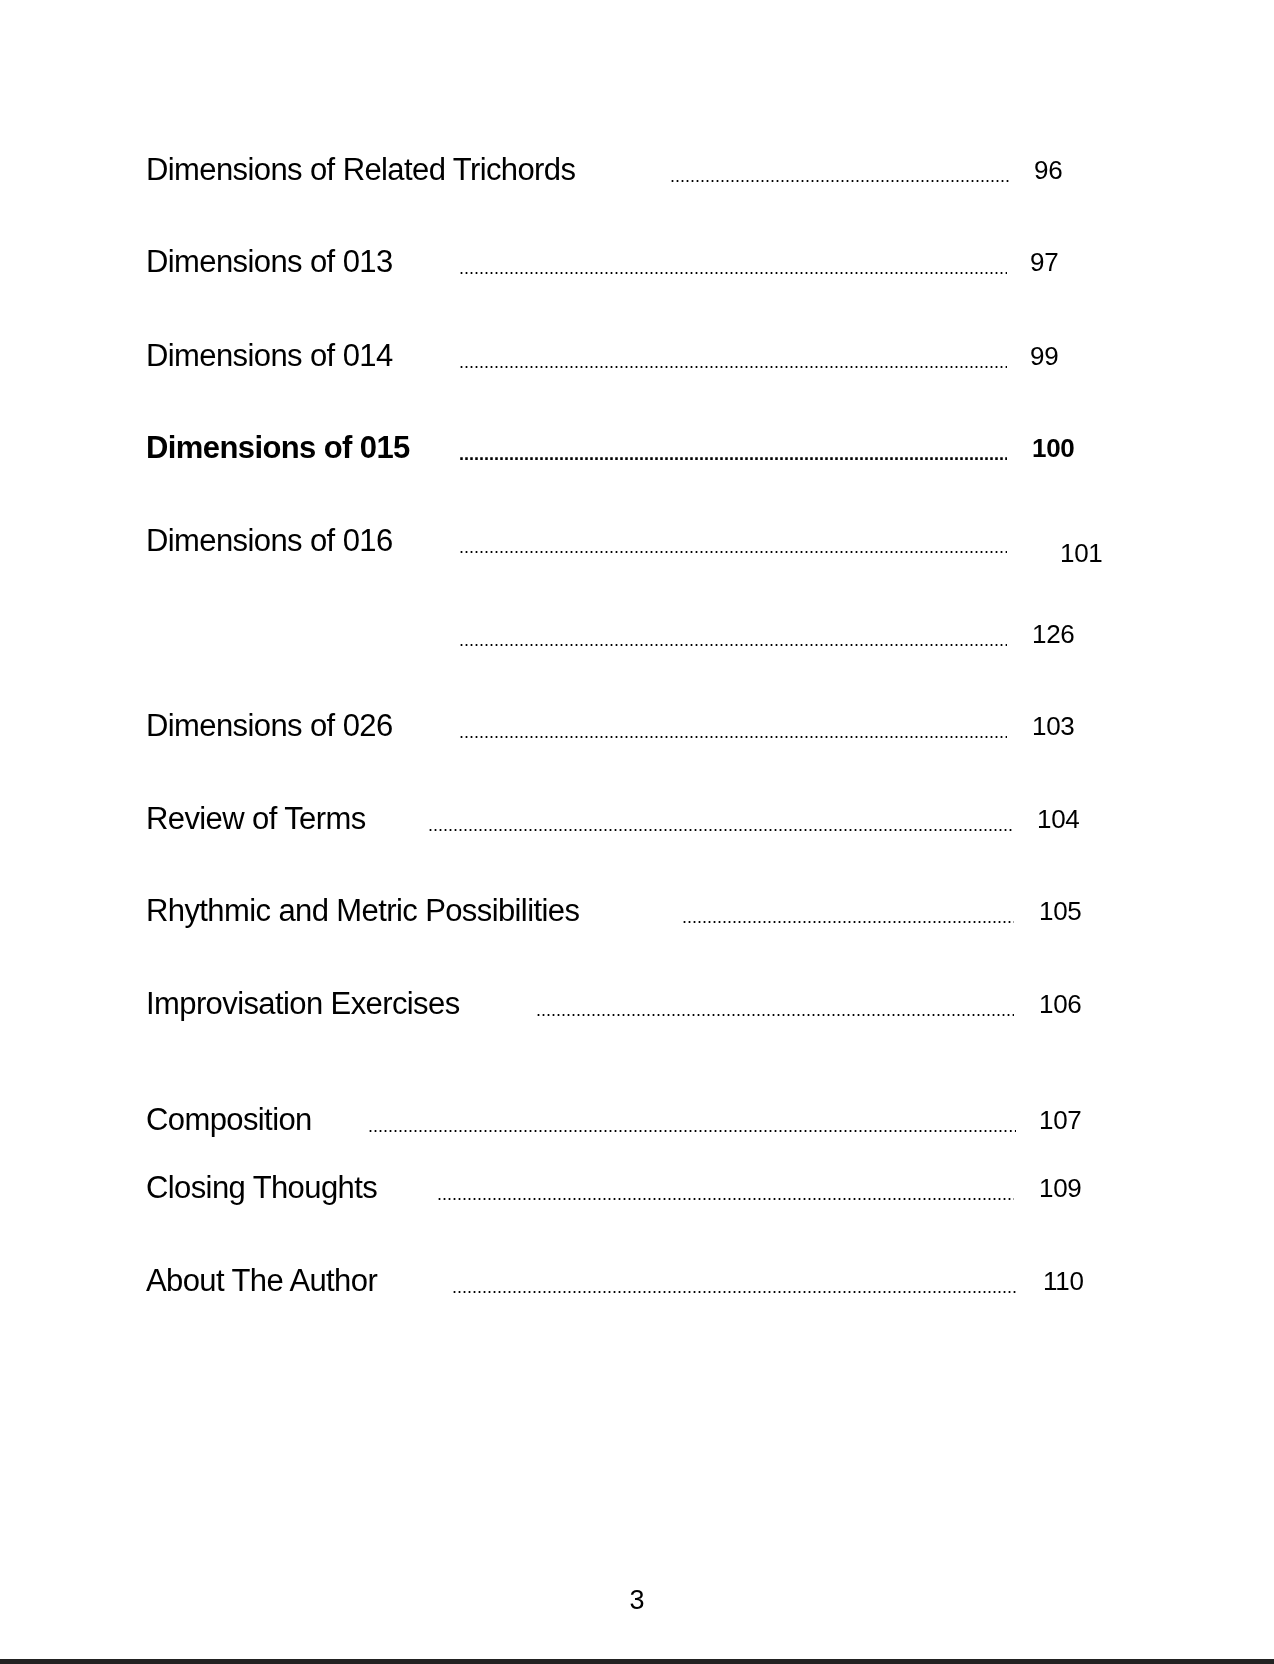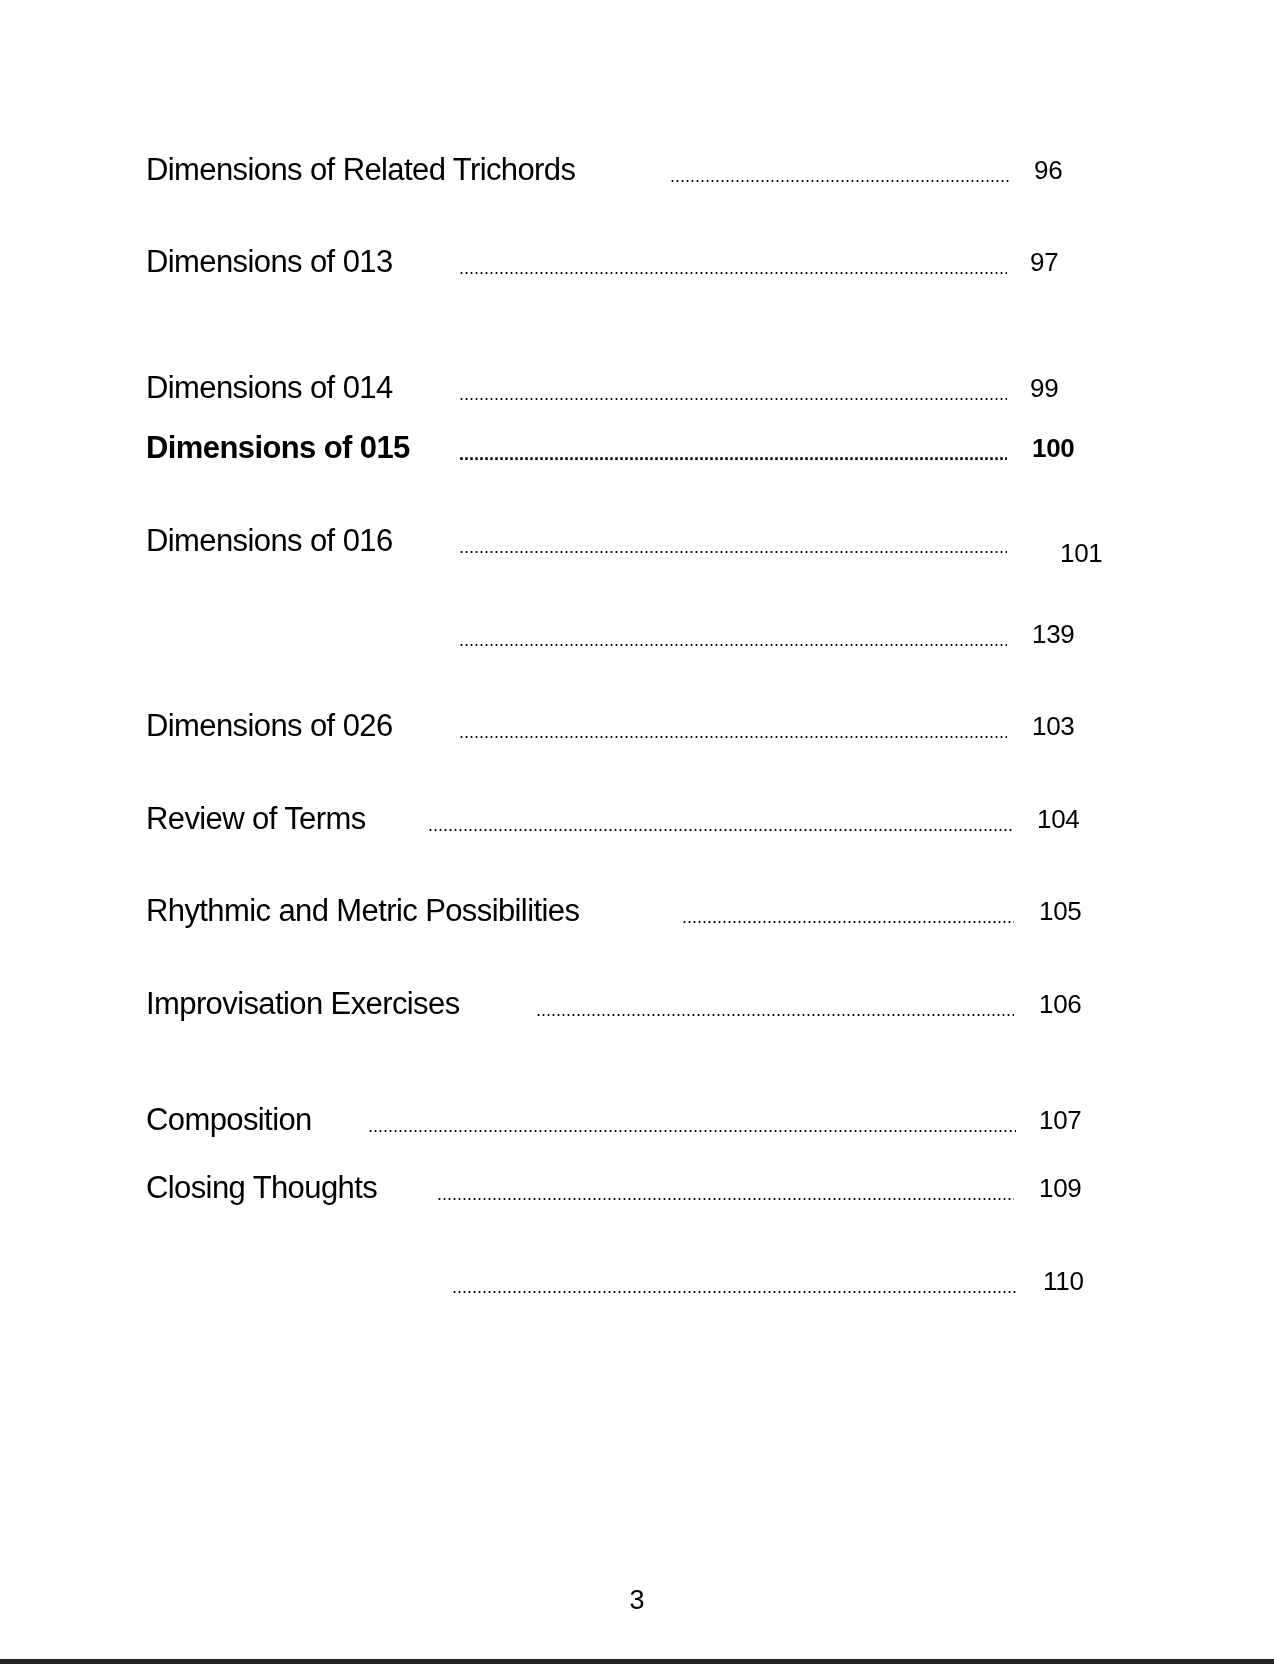--- a/index.html
+++ b/index.html
@@ -79,41 +79,41 @@
     <span class="toc-leader" style="left:524px; width:340px;">................................................................................................................................................</span>
     <span class="toc-page" style="left:888px;">96</span>
   </div>
 
   <div class="toc-row" style="top:240px;">
     <span class="toc-title">Dimensions of 013</span>
     <span class="toc-leader" style="left:313px; width:548px;">................................................................................................................................................</span>
     <span class="toc-page" style="left:884px;">97</span>
   </div>
 
-  <div class="toc-row" style="top:334px;margin-top:32px;">
+  <div class="toc-row" style="top:334px;">
     <span class="toc-title">Dimensions of 014</span>
     <span class="toc-leader" style="left:313px; width:548px;">................................................................................................................................................</span>
     <span class="toc-page" style="left:884px;">99</span>
   </div>
 
   <div class="toc-row" style="top:426px;font-weight:bold;">
     <span class="toc-title">Dimensions of 015</span>
     <span class="toc-leader" style="left:313px; width:548px;">................................................................................................................................................</span>
     <span class="toc-page" style="left:886px;">100</span>
   </div>
 
   <div class="toc-row" style="top:519px;">
     <span class="toc-title">Dimensions of 016</span>
     <span class="toc-leader" style="left:313px; width:548px;">................................................................................................................................................</span>
     <span class="toc-page" style="left:914px;margin-top:12px;">101</span>
   </div>
 
   <div class="toc-row" style="top:612px;">
     <span class="toc-leader" style="left:313px; width:548px;">................................................................................................................................................</span>
-    <span class="toc-page" style="left:886px;">139</span>
+    <span class="toc-page" style="left:886px;">126</span>
   </div>
 
   <div class="toc-row" style="top:704px;">
     <span class="toc-title">Dimensions of 026</span>
     <span class="toc-leader" style="left:313px; width:548px;">................................................................................................................................................</span>
     <span class="toc-page" style="left:886px;">103</span>
   </div>
 
   <div class="toc-row" style="top:797px;">
     <span class="toc-title">Review of Terms</span>
@@ -139,20 +139,21 @@
     <span class="toc-page" style="left:893px;">107</span>
   </div>
 
   <div class="toc-row" style="top:1166px;">
     <span class="toc-title">Closing Thoughts</span>
     <span class="toc-leader" style="left:291px; width:577px;">................................................................................................................................................</span>
     <span class="toc-page" style="left:893px;">109</span>
   </div>
 
   <div class="toc-row" style="top:1259px;">
+    <span class="toc-title">About The Author</span>
     <span class="toc-leader" style="left:306px; width:564px;">................................................................................................................................................</span>
     <span class="toc-page" style="left:897px;">110</span>
   </div>
 
 </div>
 
 <div class="page-number">3</div>
 
 <div class="bottom-bar"></div>
 

